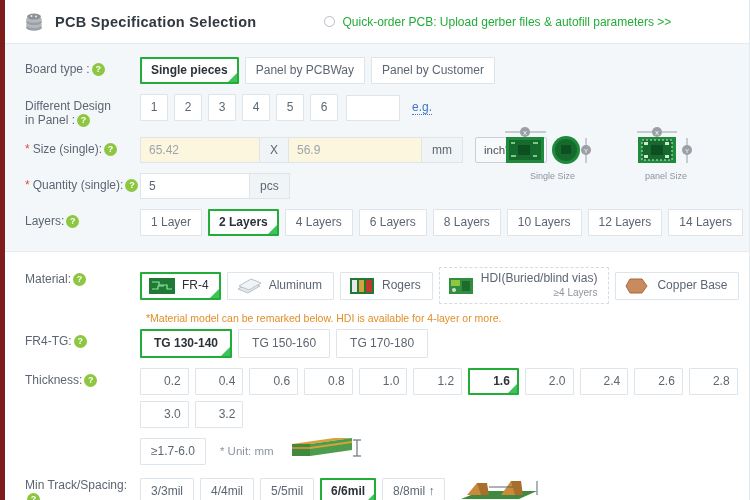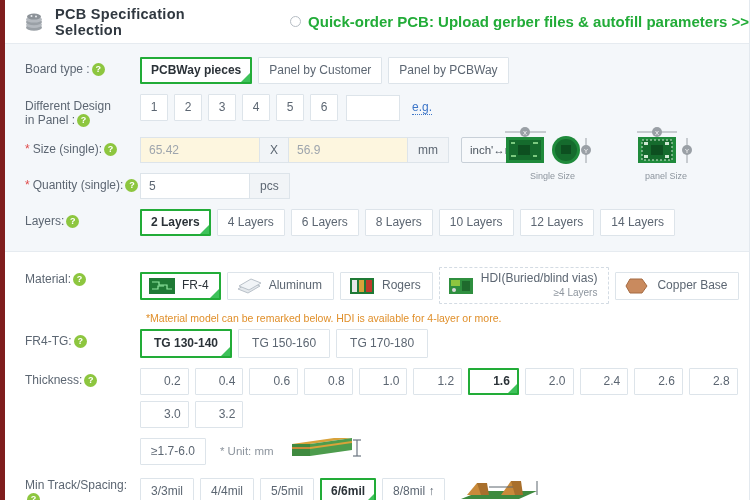--- a/index.html
+++ b/index.html
@@ -34,21 +34,21 @@
   .quick-order {
     margin-left: 68px;
     display: flex; align-items: center; gap: 7px;
     cursor: pointer;
   }
   .radio {
     width: 11px; height: 11px; border-radius: 50%;
     border: 1px solid #b6bdc4; background: #fff; flex: 0 0 auto;
   }
   .quick-text {
-    font-size: 15px; font-weight: bold; color: #22ac38;
+    font-size: 12px; font-weight: normal; color: #22ac38;
     white-space: nowrap;
     text-align: right;
   }
 
   
   .sec-grey { background: #f4f7fa; border-bottom: 1px solid #e6ebf0; padding: 8px 0 10px 0; }
   .sec-white { background: #ffffff; padding: 10px 0 4px 0; }
 
   .row { display: flex; align-items: flex-start; padding: 5px 0 5px 20px; min-height: 28px; }
   .label {
@@ -172,23 +172,23 @@
   </div>
 
   <div class="sec-grey">
 
     <div class="row">
       <div class="label">
         <span>Board type :</span>
         <span class="help">?</span>
       </div>
       <div class="ctrls">
-        <div class="opt sel">PCBWay pieces</div>
+        <div class="opt sel">Single pieces</div>
+        <div class="opt">Panel by PCBWay</div>
         <div class="opt">Panel by Customer</div>
-        <div class="opt">Panel by PCBWay</div>
       </div>
     </div>
 
     <div class="row">
       <div class="label">
         <span style="width:100%">Different Design</span>
         <span>in Panel :</span>
         <span class="help">?</span>
       </div>
       <div class="ctrls">
@@ -206,21 +206,21 @@
     <div class="row">
       <div class="label">
         <span class="req">*</span>
         <span>Size (single):</span>
         <span class="help">?</span>
       </div>
       <div class="ctrls">
         <div class="group">
           <input class="inp yellow" style="width: 120px;" value="65.42">
           <div class="addon">X</div>
-          <input class="inp yellow" style="width: 120px;" value="56.9">
+          <input class="inp yellow" style="width: 134px;" value="56.9">
           <div class="addon">mm</div>
         </div>
         <div class="btn-conv" style="margin-left:6px">inch'↔mm</div>
       </div>
     </div>
 
     <div class="row">
       <div class="label">
         <span class="req">*</span>
         <span>Quantity (single):</span>
@@ -233,20 +233,21 @@
         </div>
       </div>
     </div>
 
     <div class="row">
       <div class="label">
         <span>Layers:</span>
         <span class="help">?</span>
       </div>
       <div class="ctrls">
+        <div class="opt">1 Layer</div>
         <div class="opt sel">2 Layers</div>
         <div class="opt">4 Layers</div>
         <div class="opt">6 Layers</div>
         <div class="opt">8 Layers</div>
         <div class="opt">10 Layers</div>
         <div class="opt">12 Layers</div>
         <div class="opt">14 Layers</div>
       </div>
     </div>
 

